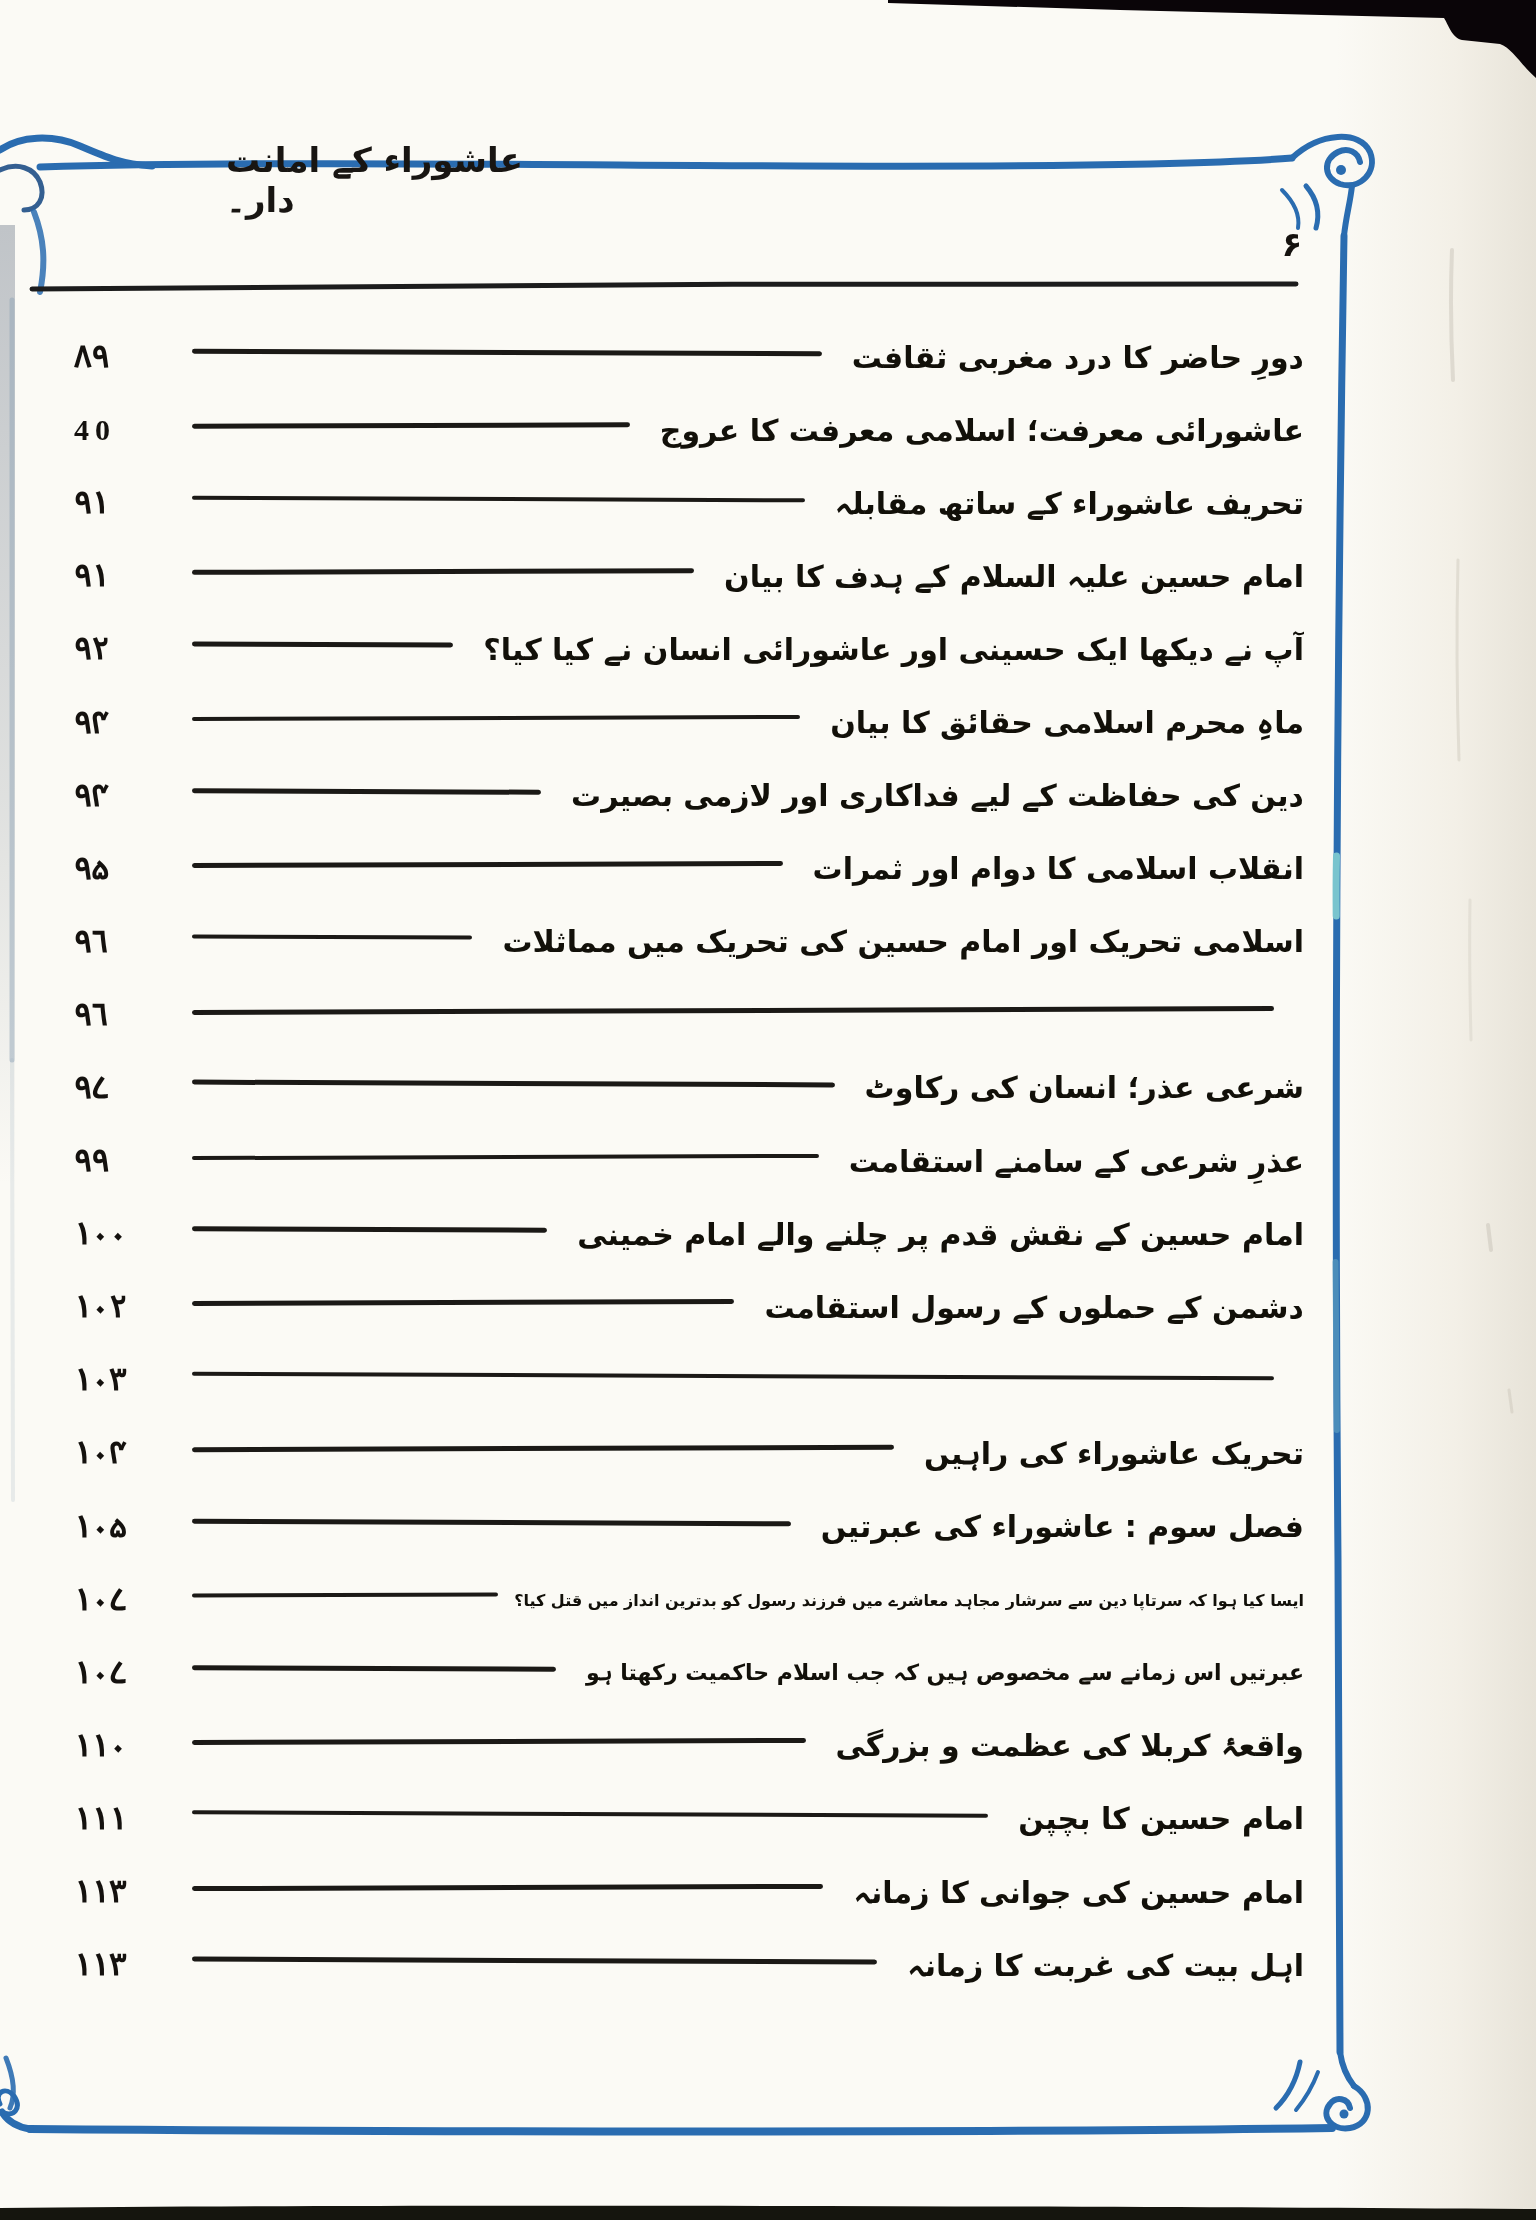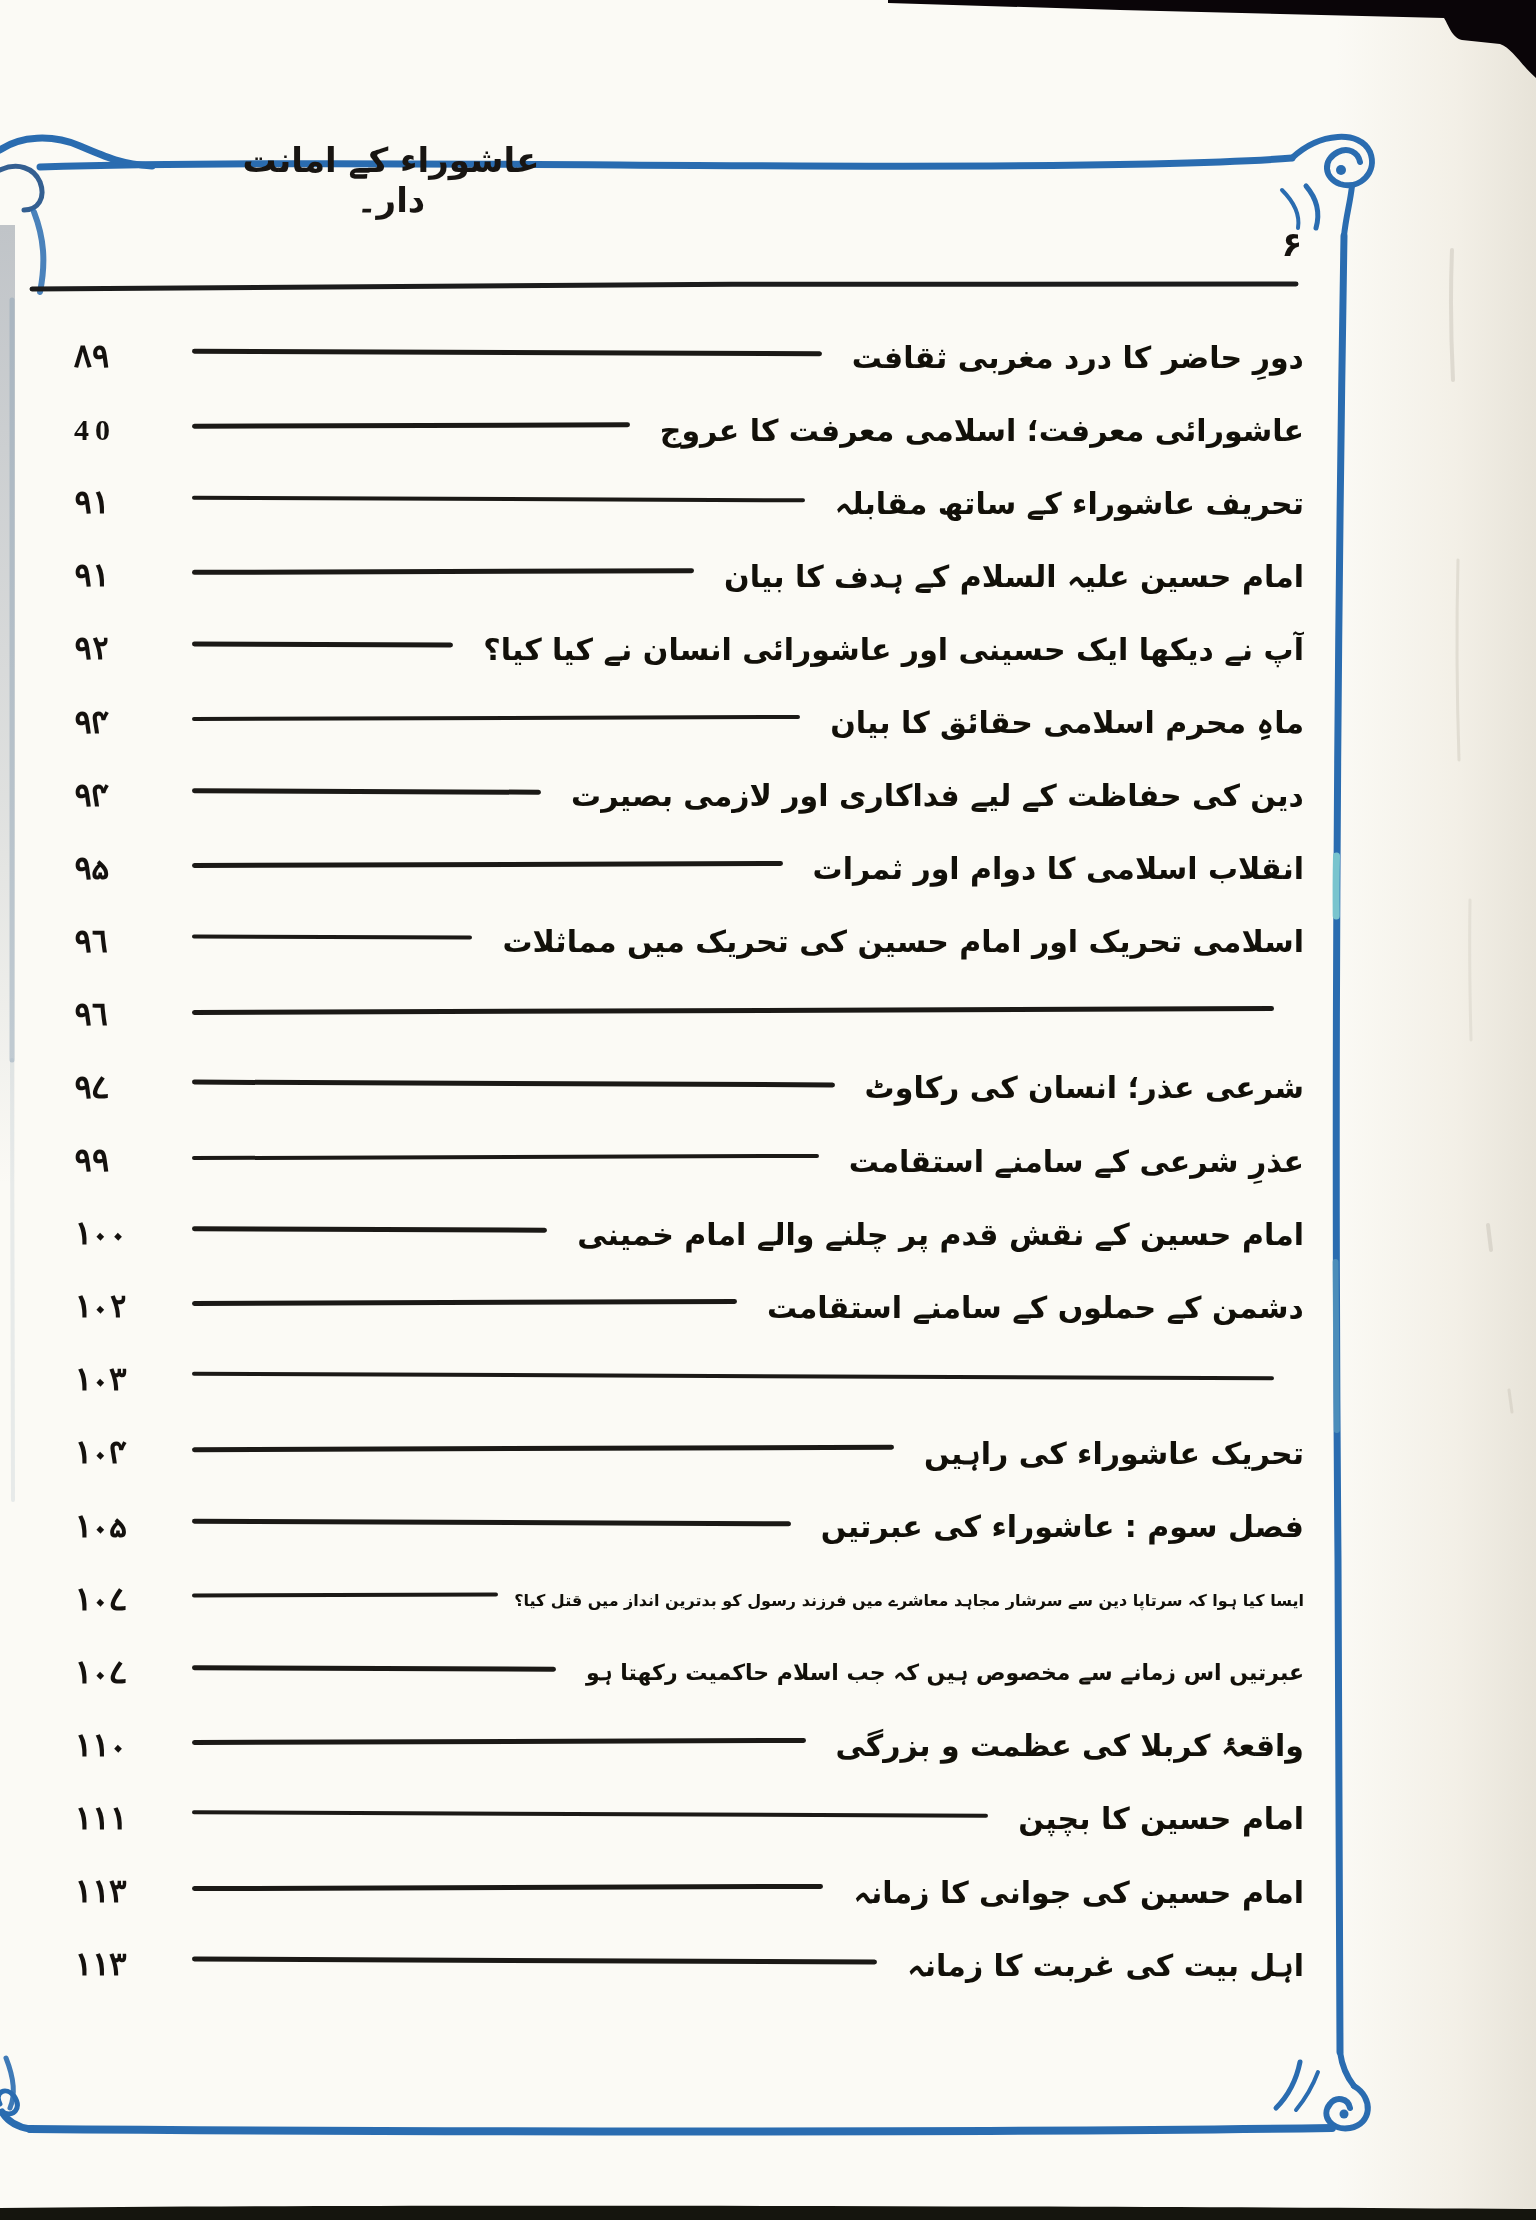--- a/index.html
+++ b/index.html
@@ -11,21 +11,21 @@
   .scan{position:absolute;inset:0;}
   
   .edge-tint{
     position:absolute;top:0;right:0;width:200px;height:2220px;
     background:linear-gradient(to right,rgba(240,236,226,0) 0%,rgba(236,231,219,.55) 60%,rgba(226,221,209,.8) 100%);
   }
   .overlay-svg{position:absolute;left:0;top:0;width:1536px;height:2220px;pointer-events:none;}
   
   .header-title{
     position:absolute;left:226px;top:140px;width:330px;
-    direction:rtl;text-align:center;
+    direction:rtl;text-align:left;
     font-size:34px;font-weight:700;color:#181512;letter-spacing:.5px;
   }
   .page-number{
     position:absolute;left:1262px;top:224px;width:60px;
     font-size:34px;font-weight:700;color:#15120f;text-align:center;
   }
   
   .toc{
     position:absolute;left:60px;top:320px;width:1244px;height:1690px;
     display:flex;flex-direction:column;
@@ -197,21 +197,21 @@
 
   <div class="row">
     <span class="pg">۱۰۰</span>
     <span class="leader"></span>
     <span class="title">امام حسین کے نقش قدم پر چلنے والے امام خمینی</span>
   </div>
 
   <div class="row">
     <span class="pg">۱۰۲</span>
     <span class="leader"></span>
-    <span class="title">دشمن کے حملوں کے سامنے استقامت</span>
+    <span class="title">دشمن کے حملوں کے رسول استقامت</span>
   </div>
 
   <div class="row">
     <span class="pg">۱۰۳</span>
     <span class="leader"></span>
   </div>
 
   <div class="row">
     <span class="pg">۱۰۴</span>
     <span class="leader"></span>

